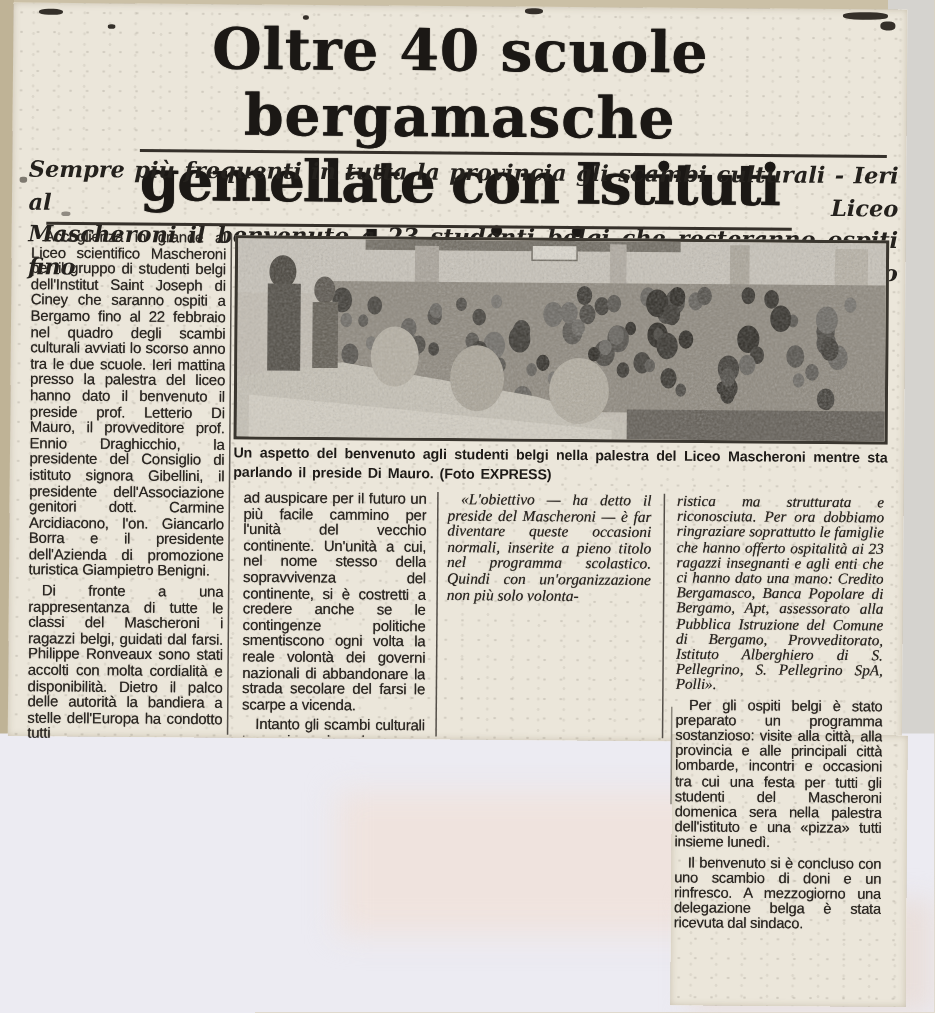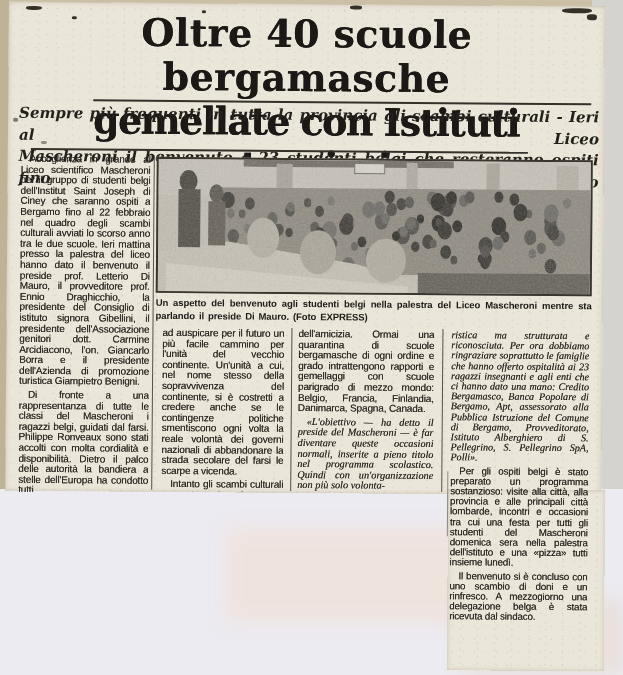--- a/index.html
+++ b/index.html
@@ -220,21 +220,20 @@
       </svg>
     </div>
 
     <div class="caption">Un aspetto del benvenuto agli studenti belgi nella palestra del Liceo Mascheroni mentre sta parlando il preside Di Mauro. (Foto EXPRESS)</div>
 
     <div class="col col2">
         <p class="roman noindent">ad auspicare per il futuro un più facile cammino per l'unità del vecchio continente. Un'unità a cui, nel nome stesso della sopravvivenza del continente, si è costretti a credere anche se le contingenze politiche smentiscono ogni volta la reale volontà dei governi nazionali di abbandonare la strada secolare del farsi le scarpe a vicenda.</p>
         <p class="roman">Intanto gli scambi culturali tra i giovani sono sicuramente un passo sulla strada</p>
       </div>
     <div class="col col3">
-        <p class="roman noindent">dell'amicizia. Ormai una quarantina di scuole bergamasche di ogni ordine e grado intrattengono rapporti e gemellaggi con scuole parigrado di mezzo mondo: Belgio, Francia, Finlandia, Danimarca, Spagna, Canada.</p>
         <p class="quote">«L'obiettivo — ha detto il preside del Mascheroni — è far diventare queste occasioni normali, inserite a pieno titolo nel programma scolastico. Quindi con un'organizzazione non più solo volonta-</p>
       </div>
     <div class="col col4">
         <p class="quote noindent">ristica ma strutturata e riconosciuta. Per ora dobbiamo ringraziare soprattutto le famiglie che hanno offerto ospitalità ai 23 ragazzi insegnanti e agli enti che ci hanno dato una mano: Credito Bergamasco, Banca Popolare di Bergamo, Apt, assessorato alla Pubblica Istruzione del Comune di Bergamo, Provveditorato, Istituto Alberghiero di S. Pellegrino, S. Pellegrino SpA, Polli».</p>
         <p class="roman">Per gli ospiti belgi è stato preparato un programma sostanzioso: visite alla città, alla provincia e alle principali città lombarde, incontri e occasioni tra cui una festa per tutti gli studenti del Mascheroni domenica sera nella palestra dell'istituto e una «pizza» tutti insieme lunedì.</p>
         <p class="roman">Il benvenuto si è concluso con uno scambio di doni e un rinfresco. A mezzogiorno una delegazione belga è stata ricevuta dal sindaco.</p>
       </div>
 
     <div class="vsep sep1"></div>
     <div class="vsep sep2"></div>

